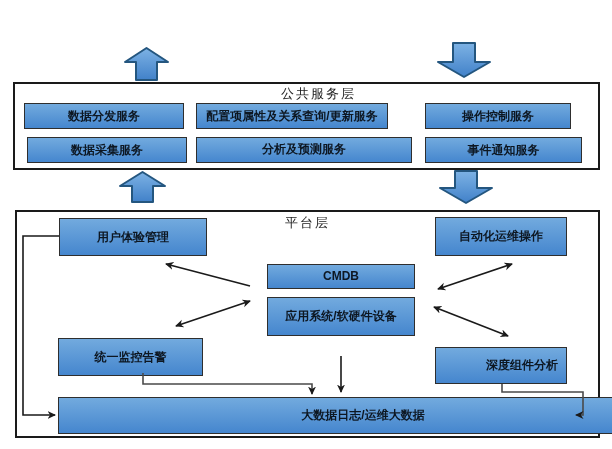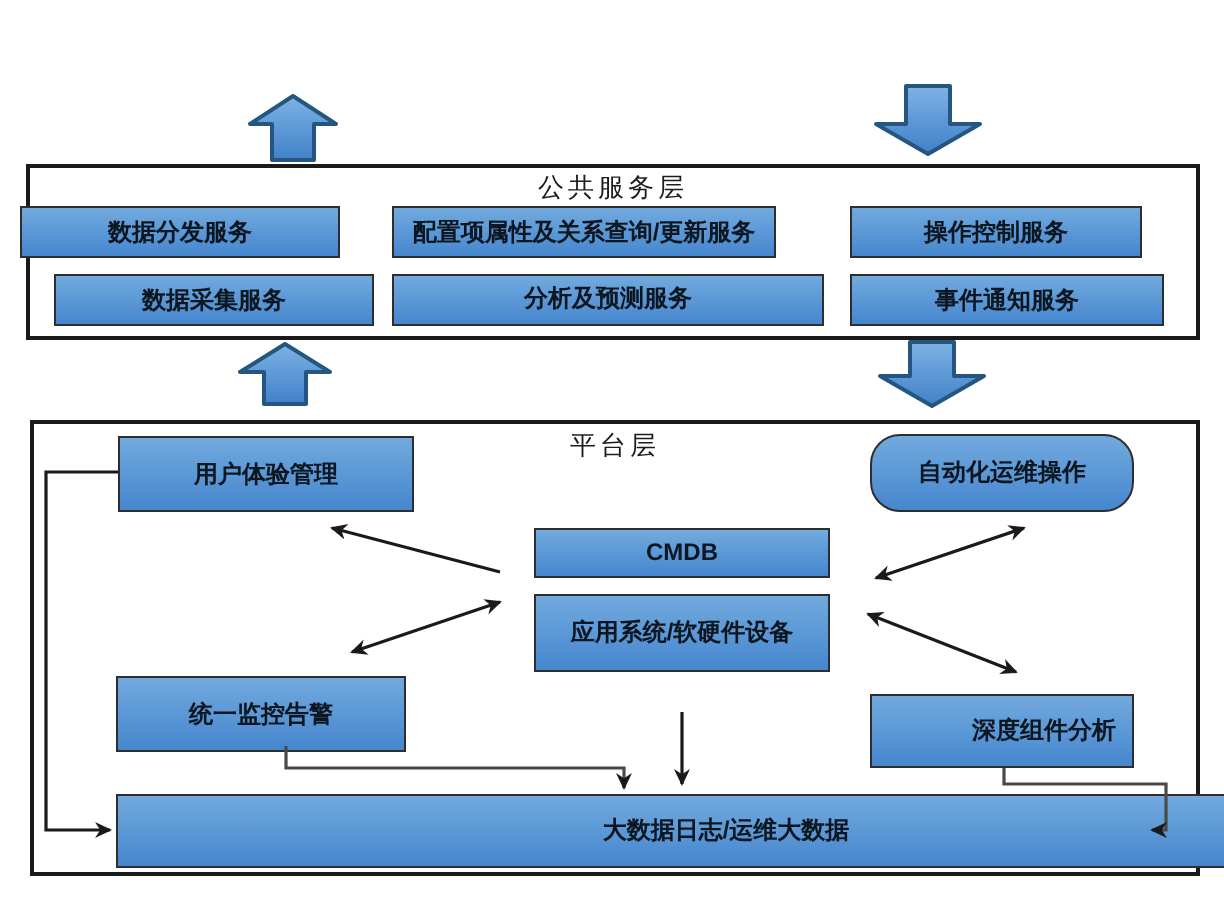--- a/index.html
+++ b/index.html
@@ -35,34 +35,34 @@
   .banner .t2 { font-size:12px; margin-top:1px; }
   svg.overlay { position:absolute; left:0; top:0; pointer-events:none; }
 </style>
 </head>
 <body>
 
 <div id="canvas">
 
 
   <div class="panel" style="left:13px; top:82px; width:587px; height:88px;"></div>
-  <div class="panel-title" style="left:13px; top:85px; width:587px;">公共服务层</div>
+  <div class="panel-title" style="left:13px; top:85px; width:587px;padding-left:12px;">公共服务层</div>
 
-  <div class="blue-box" style="left:10px;  top:103px; width:160px; height:26px;">数据分发服务</div>
+  <div class="blue-box" style="left:24px;  top:103px; width:160px; height:26px;">数据分发服务</div>
   <div class="blue-box" style="left:196px; top:103px; width:192px; height:26px;">配置项属性及关系查询/更新服务</div>
   <div class="blue-box" style="left:425px; top:103px; width:146px; height:26px;">操作控制服务</div>
   <div class="blue-box" style="left:27px;  top:137px; width:160px; height:26px;">数据采集服务</div>
   <div class="blue-box" style="left:196px; top:137px; width:216px; height:26px;font-family:Liberation Mono, monospace;">分析及预测服务</div>
   <div class="blue-box" style="left:425px; top:137px; width:157px; height:26px;">事件通知服务</div>
 
   <div class="panel" style="left:15px; top:210px; width:585px; height:228px;"></div>
   <div class="panel-title" style="left:15px; top:214px; width:585px;">平台层</div>
 
   <div class="blue-box" style="left:59px;  top:218px; width:148px; height:38px;">用户体验管理</div>
-  <div class="blue-box" style="left:435px; top:217px; width:132px; height:39px;border-radius:15px;">自动化运维操作</div>
+  <div class="blue-box" style="left:435px; top:217px; width:132px; height:39px;">自动化运维操作</div>
   <div class="blue-box" style="left:267px; top:264px; width:148px; height:25px;">CMDB</div>
   <div class="blue-box" style="left:267px; top:297px; width:148px; height:39px;">应用系统/软硬件设备</div>
   <div class="blue-box" style="left:58px;  top:338px; width:145px; height:38px;text-align:center;">统一监控告警</div>
   <div class="blue-box" style="left:435px; top:347px; width:132px; height:37px;padding-left:42px;">深度组件分析</div>
   <div class="blue-box" style="left:58px;  top:397px; width:610px; height:37px;">大数据日志/运维大数据</div>
 
   <svg class="overlay" width="612" height="449" viewBox="0 0 612 449">
     <defs>
       <linearGradient id="agrad" x1="0" y1="0" x2="0" y2="1">
         <stop offset="0" stop-color="#7db2e4"></stop>

